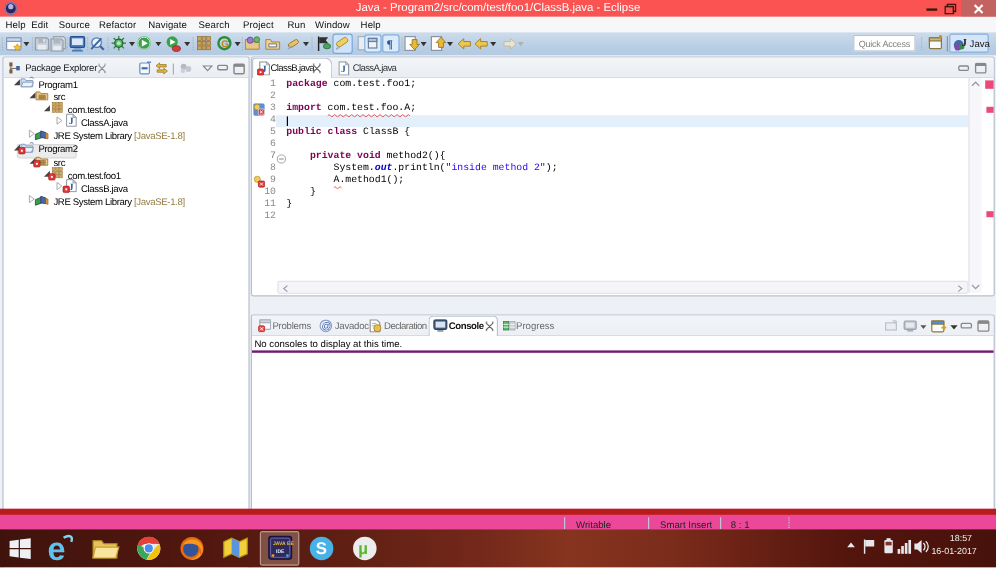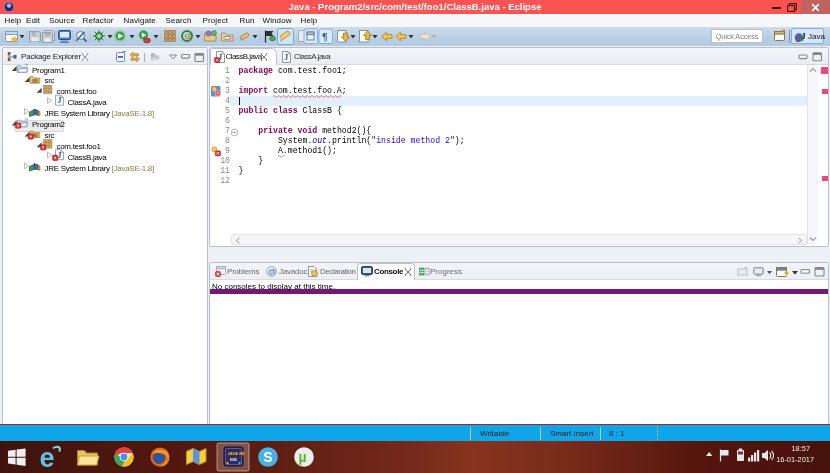--- a/index.html
+++ b/index.html
@@ -2,21 +2,21 @@
 <html><head>
 <meta charset="utf-8">
 <style>
 * { margin:0; padding:0; box-sizing:border-box; }
 html,body { width:830px; height:473px; overflow:hidden; }
 body { font-family:"Liberation Sans", sans-serif; position:relative; background:#edf0f5; }
 .abs { position:absolute; }
 
 
 #titlebar { position:absolute; left:0; top:0; width:830px; height:14px; background:#fa5351; }
-#titlebar .ttext { position:absolute; left:0; right:0; top:1px; text-align:center; font-size:9.5px; color:#fff;font-weight:bold; }
+#titlebar .ttext { position:absolute; left:0; right:0; top:1px; text-align:center; font-size:9.5px; color:#fff; }
 #tb-close { position:absolute; top:0; left:801px; width:29px; height:14px; background:#c26361; color:#fff; text-align:center; font-size:9px; line-height:14px; }
 
 
 #menubar { position:absolute; left:0; top:14px; width:830px; height:13px; background:#f6f7f9; font-size:8px; letter-spacing:0.1px; color:#111; }
 #menubar span { position:absolute; top:2px; }
 
 
 #toolbar { position:absolute; left:0; top:27px; width:830px; height:19px; background:linear-gradient(#cedcec,#c3d5e8 30%,#b7cde3 70%,#b3cae1); }
 #toolbar svg { position:absolute; top:3px; }
 #qa { position:absolute; left:711px; top:29px; width:52px; height:14px; background:#fff; border:1px solid #b9c2cc; font-size:7.5px; letter-spacing:-0.2px; color:#808080; line-height:13px; text-align:center; white-space:nowrap; }
@@ -28,25 +28,25 @@
 #editpanel { left:209px; top:47px; width:620px; height:200px; }
 #conspanel { left:209px; top:262px; width:620px; height:177px; }
 
 .viewtabs { position:absolute; left:0; top:0; right:0; height:17px; background:linear-gradient(#f3f5f8,#e9edf3); border-bottom:1px solid #d6dae2; border-radius:2px 2px 0 0; }
 
 
 .etab-active { position:absolute; background:#fff; border:1px solid #bcc4d2; border-bottom:none; border-radius:3px 6px 0 0; }
 .code { font-family:"Liberation Mono", monospace; font-size:8.2px; line-height:10px; white-space:pre; }
 .kw { color:#7f0055; font-weight:bold;text-align:right; }
 .str { color:#2a00ff; }
-.fld { color:#0000c0; font-style:italic; font-weight:normal; }
+.fld { color:#0000c0; font-style:italic; font-weight:bold; }
 .sq { }
 
 
-#statusbar { position:absolute; left:0; top:424px; width:830px; height:17px; background:#0ea5e9; border-top:1px solid #b91c1c; font-size:8px; color:#222; }
+#statusbar { position:absolute; left:0; top:424px; width:830px; height:17px; background:#ec4899; border-top:5px solid #b91c1c; font-size:8px; color:#222; }
 #statusbar .sep { position:absolute; top:2px; height:13px; width:1px; background:#bfc5d2; }
 
 
 #taskbar { position:absolute; left:0; top:441px; width:830px; height:32px; background:linear-gradient(90deg,#3f130c 0%,#53180f 22%,#5f2013 35%,#73281a 48%,#86341f 57%,#7a2b1a 68%,#53150d 85%,#47120b 100%); }
 </style>
 </head>
 <body>
 
 <div id="titlebar">
   <svg class="abs" style="left:3px;top:1px" width="12" height="12" viewBox="0 0 12 12">
@@ -537,21 +537,21 @@
     <g transform="translate(39,0)">
       <rect x="0.5" y="1.5" width="10" height="9" rx="1" fill="#fdfdfd" stroke="#8a7840"></rect>
       <rect x="0.5" y="1.5" width="10" height="2.6" fill="#5090d8" stroke="#8a7840"></rect>
       <path d="M8.5 7 h4 m-2 -2 v4" stroke="#d8a018" stroke-width="1.6"></path>
     </g>
     <path d="M55 5 l6 0 l-3 3.6 z" fill="#333"></path>
     <rect x="64" y="3.5" width="8.5" height="3.8" rx="1" fill="none" stroke="#888" stroke-width="1.1"></rect>
     <rect x="78" y="1.5" width="9" height="8.5" rx="1" fill="none" stroke="#888" stroke-width="1.1"></rect>
     <rect x="78" y="1.5" width="9" height="2.4" fill="#888"></rect>
   </svg>
-  <div class="abs" style="left:0;top:17px;width:618px;height:14px;border-bottom:5px solid #701a75;">
+  <div class="abs" style="left:0;top:17px;width:618px;height:14px;border-bottom:2px solid #701a75;">
     <span class="abs" style="left:2px;top:2px;font-size:8px;color:#000;">No consoles to display at this time.</span>
   </div>
 </div>
 
 <div id="statusbar">
   <div class="sep" style="left:470px"></div>
   <span class="abs" style="left:480px;top:4px">Writable</span>
   <div class="sep" style="left:540px"></div>
   <span class="abs" style="left:550px;top:4px">Smart Insert</span>
   <div class="sep" style="left:600px"></div>

